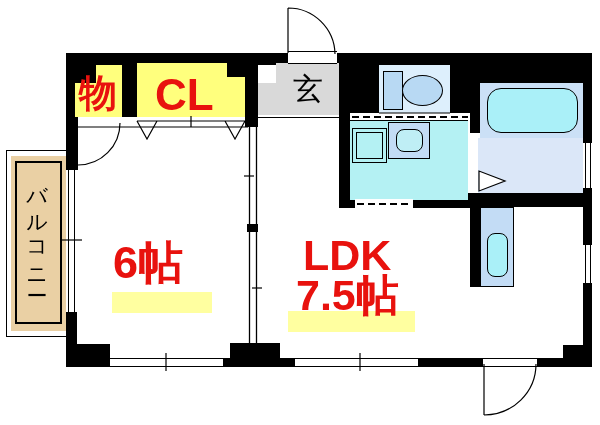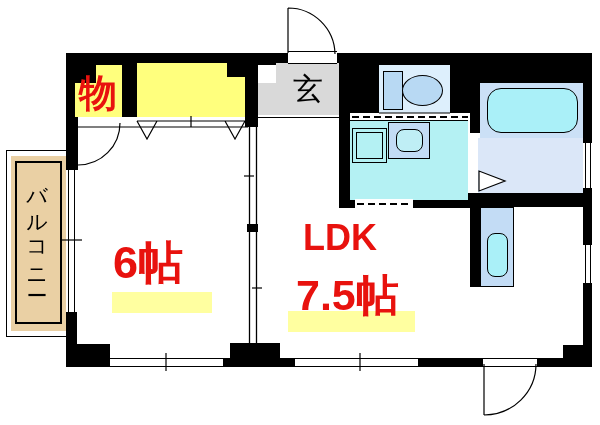--- a/index.html
+++ b/index.html
@@ -47,20 +47,21 @@
   <div class="wall" style="left:339px;top:200px;width:131px;height:8px;"></div>
   <div class="wall" style="left:470px;top:83px;width:10px;height:50px;"></div>
   <div class="wall" style="left:467px;top:193px;width:116px;height:14px;"></div>
   <div class="wall" style="left:470px;top:207px;width:10px;height:80px;"></div>
 
   <div class="abs" style="left:75px;top:65px;width:47px;height:52px;background:#ffff7d;"></div>
   <div class="wall" style="left:75px;top:65px;width:21px;height:18px;"></div>
   <div class="abs" style="left:137px;top:63px;width:108px;height:54px;background:#ffff7d;"></div>
   <div class="wall" style="left:227px;top:63px;width:18px;height:14px;"></div>
   <div class="label-red" style="left:79px;top:74px;font-size:38px;">物</div>
+  <div class="label-red" style="left:155px;top:73px;font-size:44px;">CL</div>
 
   <div class="abs" style="left:276px;top:63px;width:63px;height:52px;background:#d9d9d9;"></div>
   <div class="abs" style="left:258px;top:83px;width:18px;height:32px;background:#d9d9d9;"></div>
   <div class="label-black" style="left:293px;top:74px;font-size:30px;">玄</div>
   <div class="win-h" style="left:288px;top:51px;width:49px;height:13px;"></div>
 
   <div class="abs" style="left:379px;top:65px;width:71px;height:48px;background:#ddeffc;"></div>
   <div class="abs" style="left:383px;top:71px;width:20px;height:39px;background:#b8d9f3;border:1px solid #000;box-sizing:border-box;"></div>
   <div class="abs" style="left:402px;top:75px;width:41px;height:31px;background:#b8d9f3;border:1px solid #000;border-radius:50%;box-sizing:border-box;"></div>
 
@@ -106,16 +107,16 @@
     <path d="M62,240 L82,240" stroke="#000" stroke-width="1.2"></path>
     <path d="M166,353 L166,371" stroke="#000" stroke-width="1.2"></path>
     <path d="M360,353 L360,371" stroke="#000" stroke-width="1.2"></path>
     <polygon points="479,171 479,191 505,181" fill="#ffffff" stroke="#000" stroke-width="1.2"></polygon>
   </svg>
 
   <div class="abs" style="left:112px;top:292px;width:100px;height:21px;background:#ffffa0;"></div>
   <div class="abs" style="left:288px;top:311px;width:127px;height:21px;background:#ffffa0;"></div>
 
   <div class="label-red" style="left:113px;top:240px;font-size:45px;">6帖</div>
-  <div class="label-red" style="left:303px;top:220px;font-size:36px;">LDK</div>
+  <div class="label-red" style="left:303px;top:234px;font-size:43px;">LDK</div>
   <div class="label-red" style="left:296px;top:274px;font-size:43px;">7.5帖</div>
 
 </div>
 
 </body></html>

